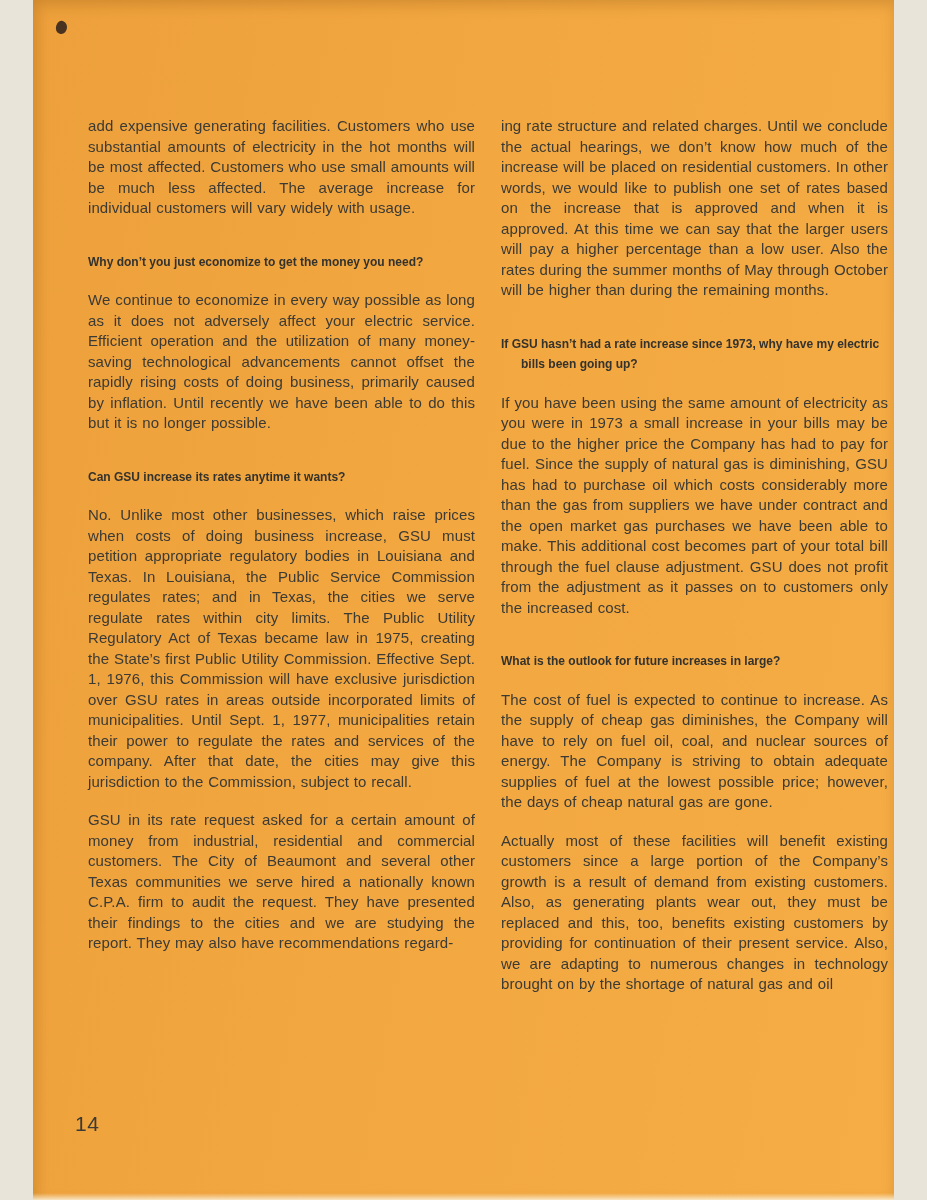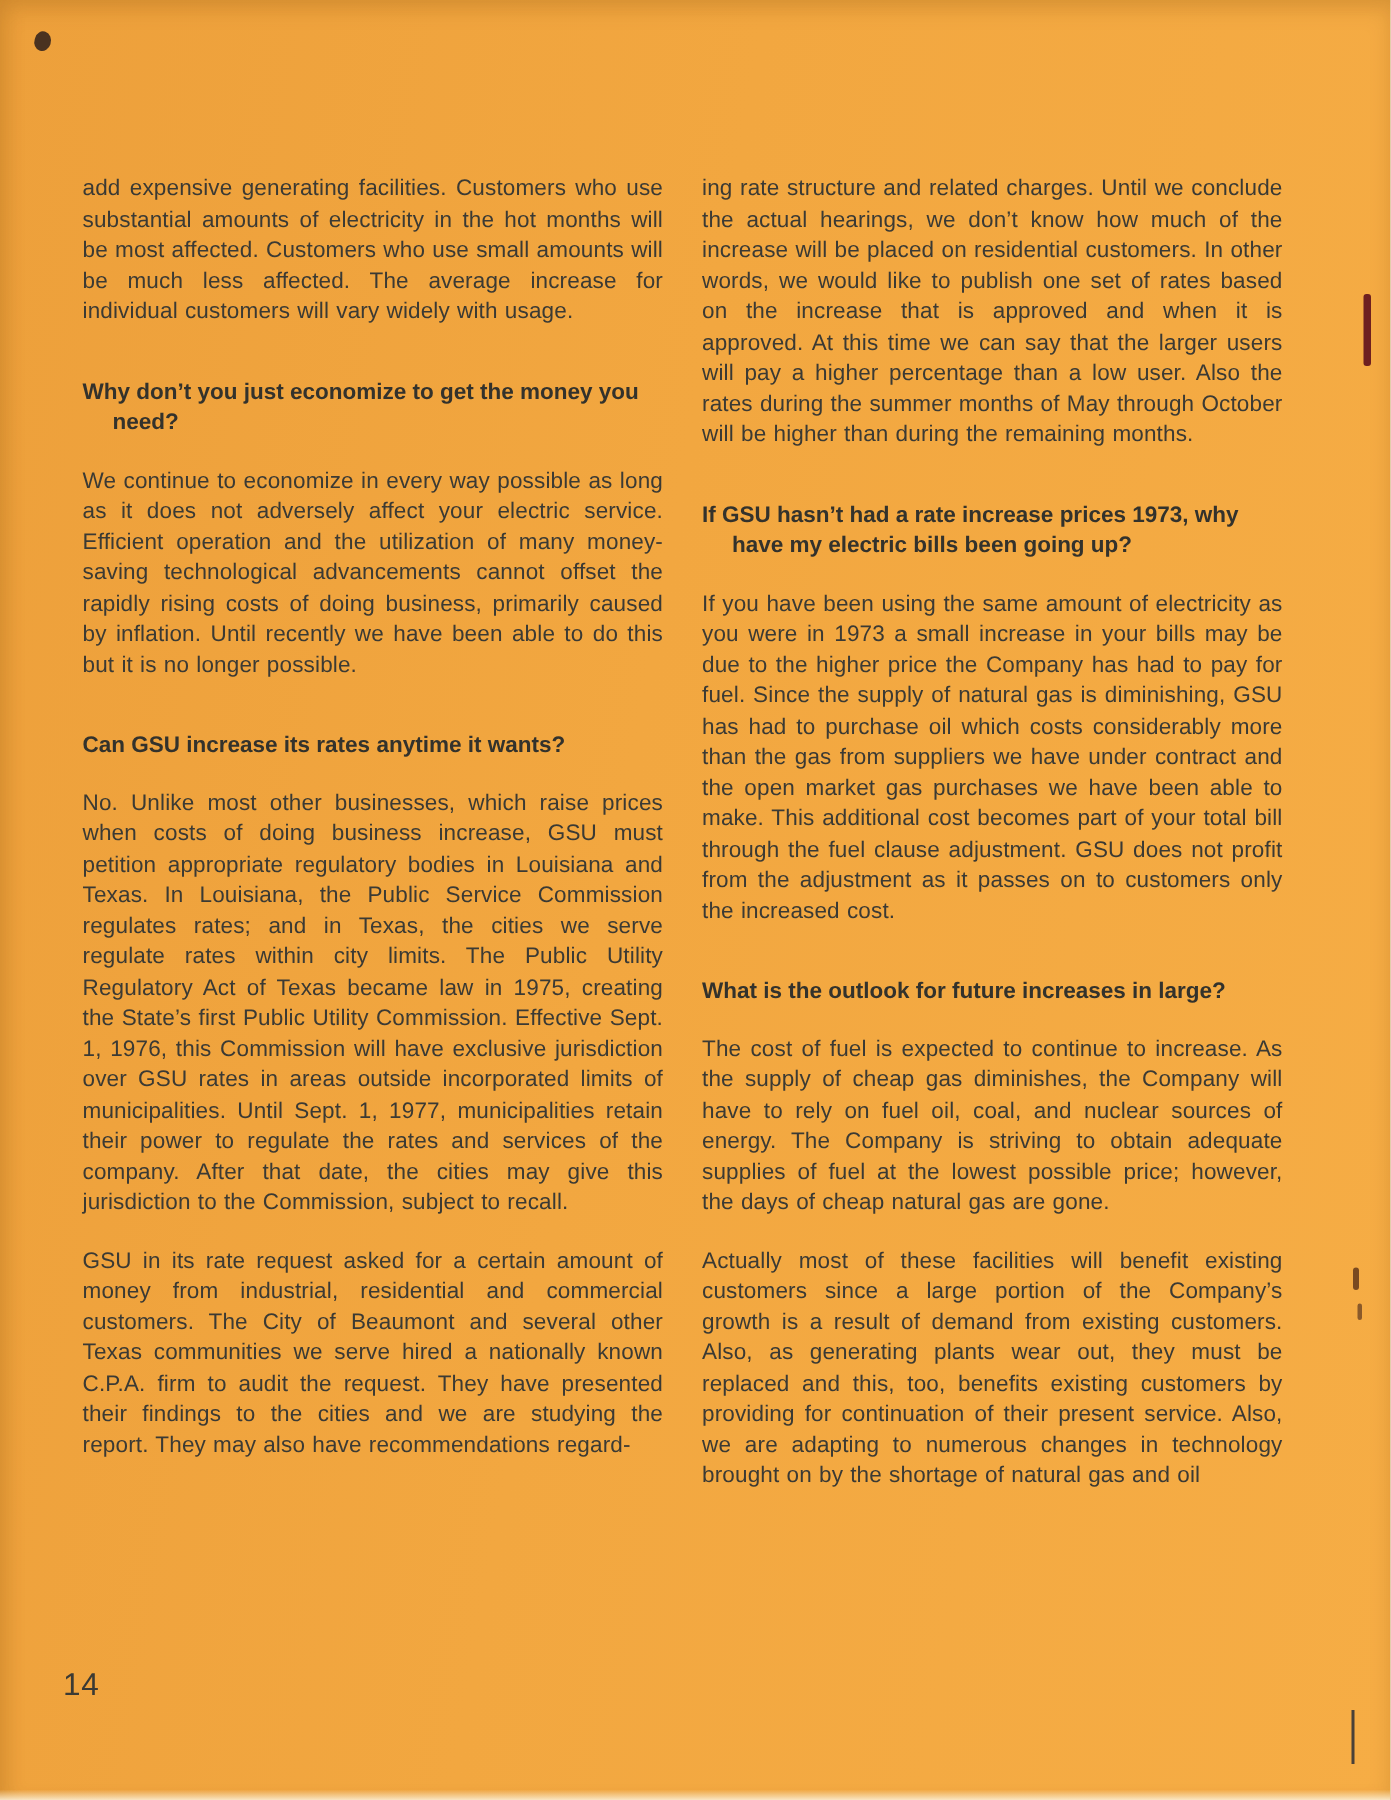--- a/index.html
+++ b/index.html
@@ -2,21 +2,21 @@
 <html><head>
 <meta charset="utf-8">
 <style>
   html, body {
     margin: 0;
     padding: 0;
     background: #e8e4da;
   }
   .page {
     position: relative;
-    width: 927px;
+    width: 861px;
     height: 1200px;
     margin: 0 auto;
     background: linear-gradient(100deg, #eda03b 0%, #f2a740 45%, #f6ad45 100%);
     overflow: hidden;
     font-family: "Liberation Sans", sans-serif;
     color: #3b3a34;
     box-shadow: inset 0 6px 14px rgba(120,70,10,0.18), inset 6px 0 12px rgba(120,70,10,0.10);
   }
   .content {
     position: absolute;
@@ -37,21 +37,21 @@
     letter-spacing: 0.1px;
     word-spacing: 0.5px;
     color: #3b3a34;
   }
   .col .body:first-child,
   .col .question:first-child {
     margin-top: 0;
   }
   .question {
     margin: 33px 0 0 0;
-    font-size: 15px;
+    font-size: 12px;
     line-height: 20.5px;
     font-weight: bold;
     color: #33322c;
     padding-left: 20px;
     text-indent: -20px;
     text-align: left;
   }
   .page-number {
     position: absolute;
     left: 42px;
@@ -124,21 +124,21 @@
       <p class="body">add expensive generating facilities. Customers who use substantial amounts of electricity in the hot months will be most affected. Customers who use small amounts will be much less affected. The average increase for individual customers will vary widely with usage.</p>
       <h3 class="question">Why don’t you just economize to get the money you need?</h3>
       <p class="body">We continue to economize in every way possible as long as it does not adversely affect your electric service. Efficient operation and the utilization of many money-saving technological advancements cannot offset the rapidly rising costs of doing business, primarily caused by inflation. Until recently we have been able to do this but it is no longer possible.</p>
       <h3 class="question">Can GSU increase its rates anytime it wants?</h3>
       <p class="body">No. Unlike most other businesses, which raise prices when costs of doing business increase, GSU must petition appropriate regulatory bodies in Louisiana and Texas. In Louisiana, the Public Service Commission regulates rates; and in Texas, the cities we serve regulate rates within city limits. The Public Utility Regulatory Act of Texas became law in 1975, creating the State’s first Public Utility Commission. Effective Sept. 1, 1976, this Commission will have exclusive jurisdiction over GSU rates in areas outside incorporated limits of municipalities. Until Sept. 1, 1977, municipalities retain their power to regulate the rates and services of the company. After that date, the cities may give this jurisdiction to the Commission, subject to recall.</p>
       <p class="body">GSU in its rate request asked for a certain amount of money from industrial, residential and commercial customers. The City of Beaumont and several other Texas communities we serve hired a nationally known C.P.A. firm to audit the request. They have presented their findings to the cities and we are studying the report. They may also have recommendations regard-</p>
     </div>
 
     <div class="col">
       <p class="body">ing rate structure and related charges. Until we conclude the actual hearings, we don’t know how much of the increase will be placed on residential customers. In other words, we would like to publish one set of rates based on the increase that is approved and when it is approved. At this time we can say that the larger users will pay a higher percentage than a low user. Also the rates during the summer months of May through October will be higher than during the remaining months.</p>
-      <h3 class="question">If GSU hasn’t had a rate increase prices 1973, why have my electric bills been going up?</h3>
+      <h3 class="question">If GSU hasn’t had a rate increase since 1973, why have my electric bills been going up?</h3>
       <p class="body">If you have been using the same amount of electricity as you were in 1973 a small increase in your bills may be due to the higher price the Company has had to pay for fuel. Since the supply of natural gas is diminishing, GSU has had to purchase oil which costs considerably more than the gas from suppliers we have under contract and the open market gas purchases we have been able to make. This additional cost becomes part of your total bill through the fuel clause adjustment. GSU does not profit from the adjustment as it passes on to customers only the increased cost.</p>
       <h3 class="question">What is the outlook for future increases in large?</h3>
       <p class="body">The cost of fuel is expected to continue to increase. As the supply of cheap gas diminishes, the Company will have to rely on fuel oil, coal, and nuclear sources of energy. The Company is striving to obtain adequate supplies of fuel at the lowest possible price; however, the days of cheap natural gas are gone.</p>
       <p class="body">Actually most of these facilities will benefit existing customers since a large portion of the Company’s growth is a result of demand from existing customers. Also, as generating plants wear out, they must be replaced and this, too, benefits existing customers by providing for continuation of their present service. Also, we are adapting to numerous changes in technology brought on by the shortage of natural gas and oil</p>
     </div>
 
   </div>
 
   <div class="page-number">14</div>
 

